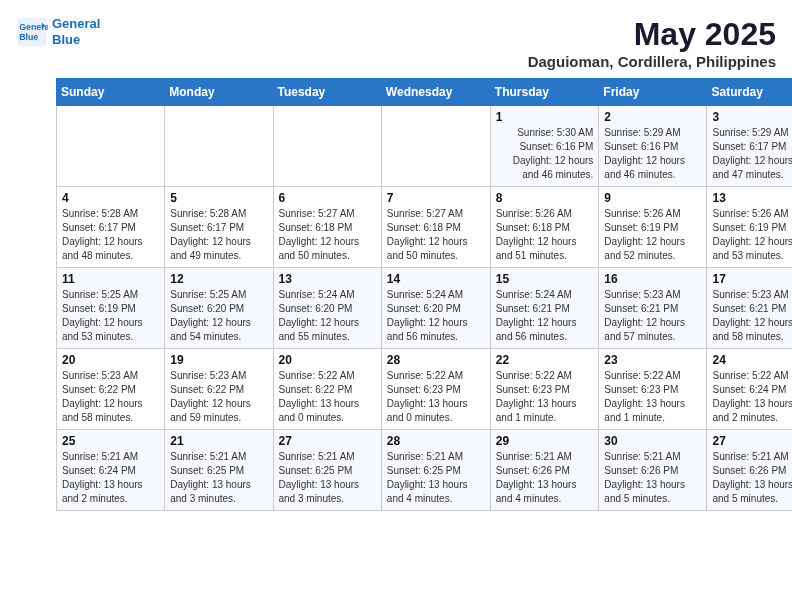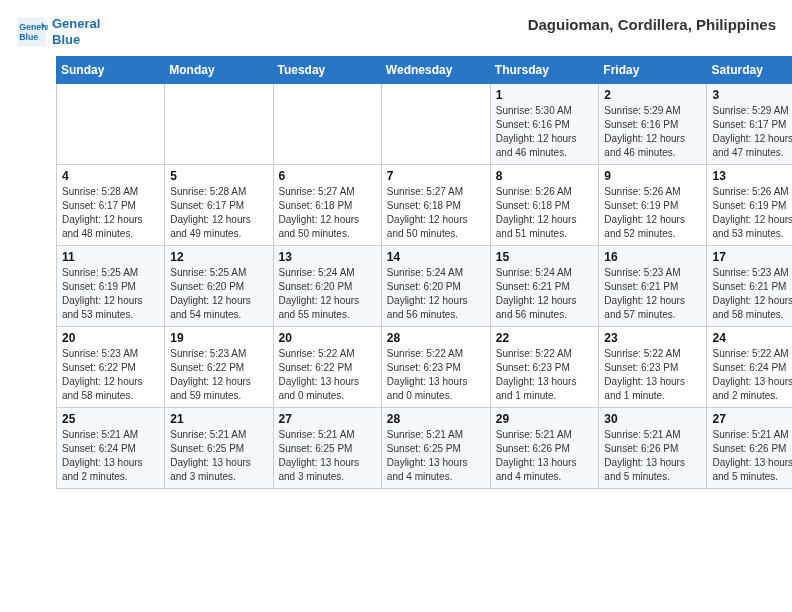--- a/index.html
+++ b/index.html
@@ -98,20 +98,21 @@
       <text x="4" y="18" font-size="11" font-weight="bold" fill="#1a6faf">General</text>
       <text x="4" y="30" font-size="11" font-weight="bold" fill="#1a6faf">Blue</text>
       <polygon points="32,8 38,14 32,14" fill="#2a76c6"></polygon>
     </svg>
     <div class="logo-text">
       <div><span>General</span></div>
       <div><span>Blue</span></div>
     </div>
   </div>
   <div class="title-area">
+    <div class="month-title">May 2025</div>
     <div class="location-title">Daguioman, Cordillera, Philippines</div>
   </div>
 </div>
 
 <table>
   <thead>
     <tr>
     <th>Sunday</th>
         <th>Monday</th>
         <th>Tuesday</th>
@@ -122,21 +123,21 @@
       </tr>
   </thead>
   <tbody id="calendar-body">
   <tr>
         <td class="empty"></td>
         <td class="empty"></td>
         <td class="empty"></td>
         <td class="empty"></td>
         <td>
           <div class="day-number">1</div>
-          <div class="day-info" style="white-space: pre-line;">Sunrise: 5:30 AM
+          <div class="day-info" style="white-space: pre-line; text-align: right;">Sunrise: 5:30 AM
 Sunset: 6:16 PM
 Daylight: 12 hours
 and 46 minutes.</div>
         </td>
         <td>
           <div class="day-number">2</div>
           <div class="day-info" style="white-space: pre-line;">Sunrise: 5:29 AM
 Sunset: 6:16 PM
 Daylight: 12 hours
 and 46 minutes.</div>

